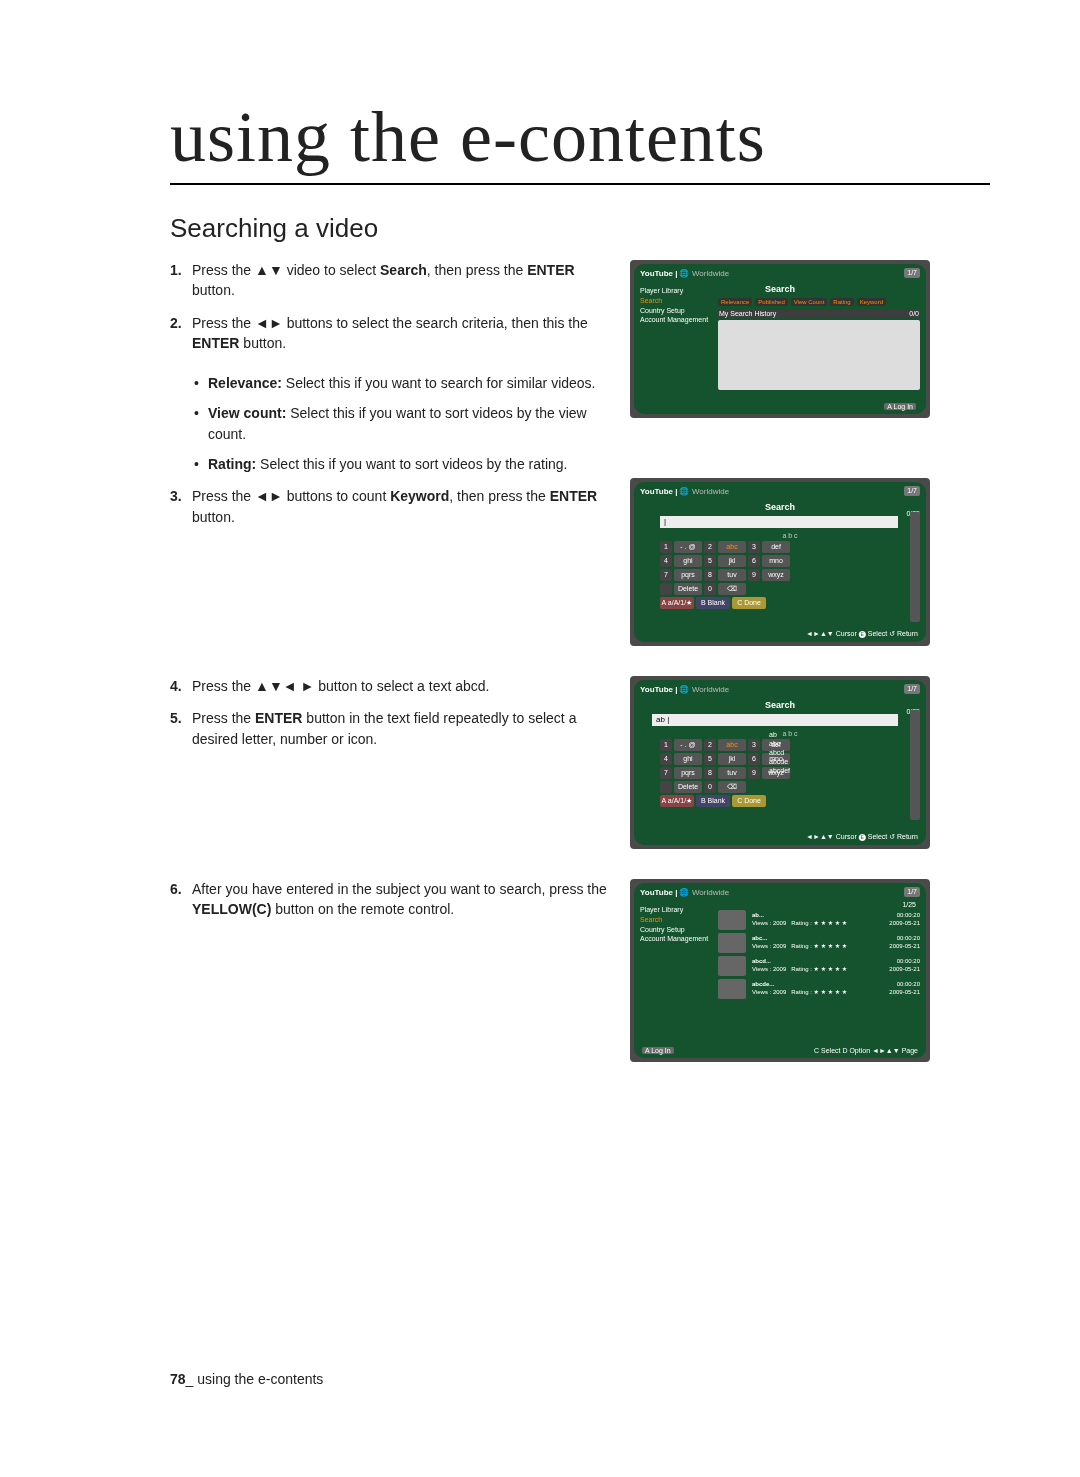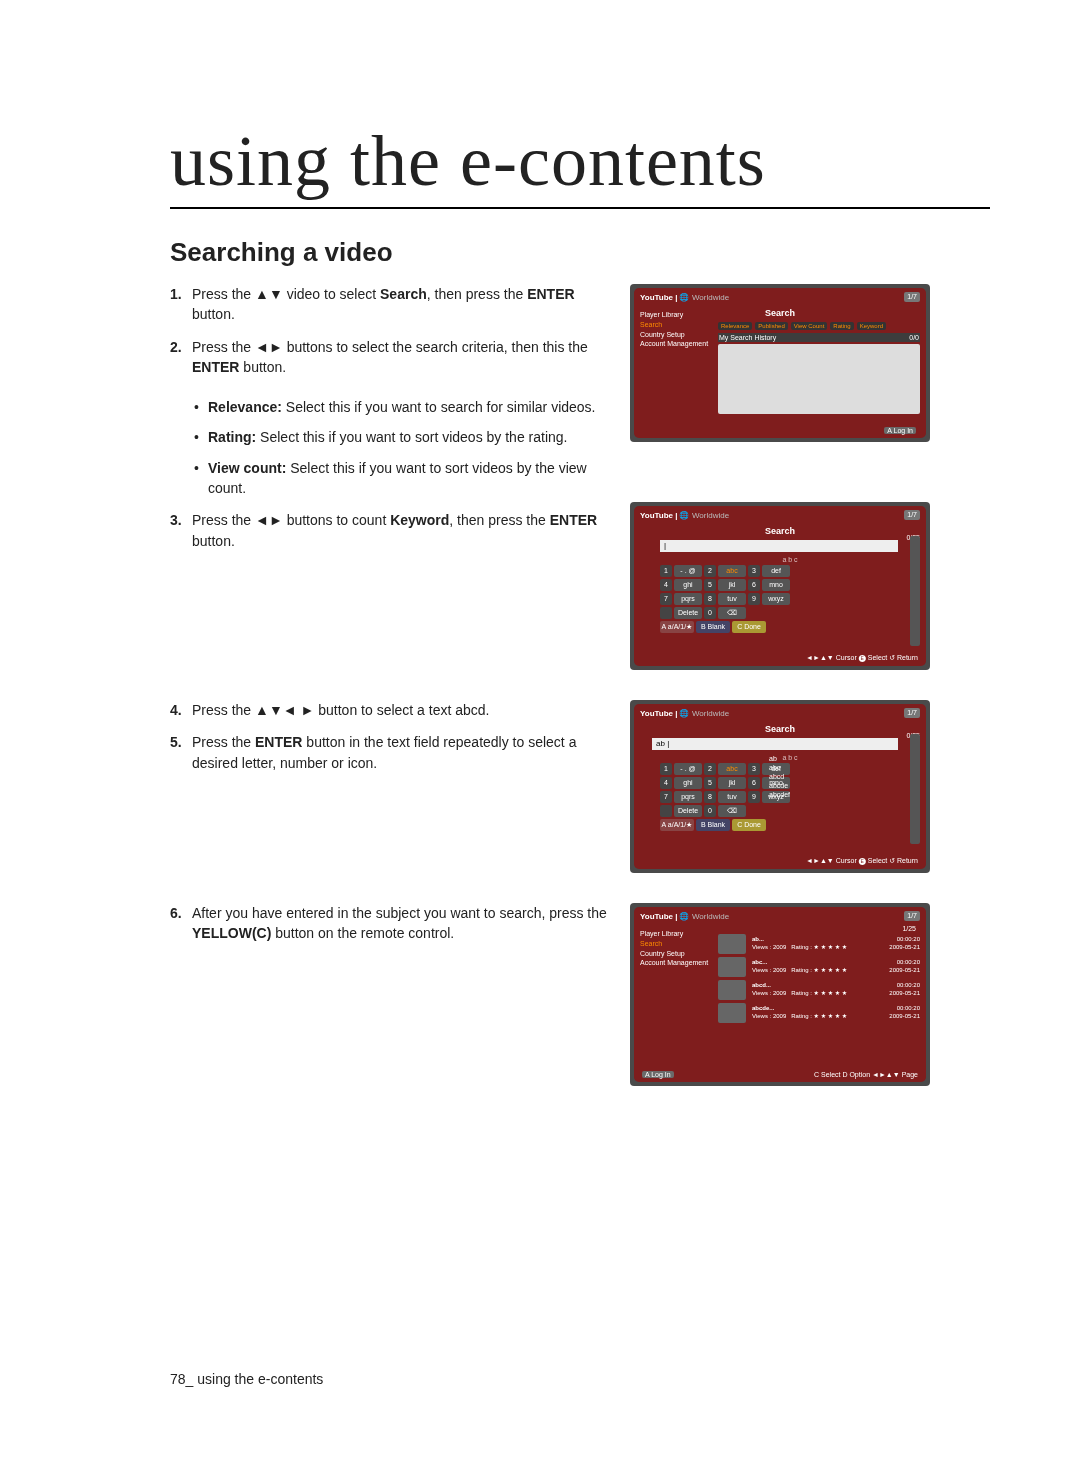--- a/index.html
+++ b/index.html
@@ -1,34 +1,34 @@
 <!DOCTYPE html>
 <html><head>
 <meta charset="utf-8">
 <style>
   * { box-sizing: border-box; margin: 0; padding: 0; }
   html, body { width: 1080px; height: 1477px; background: #fff; }
   body { font-family: Arial, Helvetica, sans-serif; color: #222; }
-  .page { width: 1080px; height: 1477px; position: relative; padding: 120px 90px 0 170px; }
+  .page { width: 1080px; height: 1477px; position: relative; padding: 96px 90px 0 170px; }
   .main-title { font-family: Georgia, "Times New Roman", serif; font-size: 72px; font-weight: 300; letter-spacing: 1px; border-bottom: 2px solid #000; padding-bottom: 4px; margin-bottom: 28px; }
-  .subhead { font-size: 26px; font-weight: bold; margin-bottom: 16px; }
+  .subhead { font-size: 26px; font-weight: normal; margin-bottom: 16px; }
   .row { display: flex; align-items: flex-start; margin-bottom: 20px; }
   .text-col { width: 460px; padding-right: 20px; font-size: 14px; line-height: 1.45; }
   .screenshot-col { width: 300px; }
   ol.steps { list-style: none; counter-reset: none; }
   ol.steps > li { position: relative; padding-left: 22px; margin-bottom: 12px; }
   ol.steps > li > .num { position: absolute; left: 0; top: 0; font-weight: bold; }
   ul.bullets { list-style: none; margin-top: 20px; }
   ul.bullets > li { position: relative; padding-left: 16px; margin-bottom: 10px; }
   ul.bullets > li::before { content: "•"; position: absolute; left: 2px; top: 0; }
   b { font-weight: bold; }
 
   
   .shot { background: #4a4a4a; border-radius: 4px; padding: 4px; margin-bottom: 10px; font-size: 8px; color: #fff; }
-  .shot .inner { background: #7f1d1d; border-radius: 5px; padding: 4px 6px 10px 6px; min-height: 150px; position: relative; }
+  .shot .inner { background: #14532d; border-radius: 10px; padding: 4px 6px 10px 6px; min-height: 150px; position: relative; }
   .shot .topbar { display: flex; justify-content: space-between; align-items: center; font-size: 8px; margin-bottom: 4px; }
   .shot .topbar .brand { color: #fff; }
   .shot .topbar .w { color: #bbb; }
   .shot .badge { display:inline-block; background:#777; border-radius:2px; padding:0 3px; height:10px; line-height:10px; font-size:7px; }
   .shot .title { text-align: center; font-size: 9px; font-weight: bold; margin: 6px 0 4px; }
   .shot .side { position: absolute; left: 6px; top: 22px; font-size: 7px; line-height: 1.4; }
   .shot .side div { white-space: nowrap; }
   .shot .active { color: #ff8c00; }
   .tabs { display: flex; gap: 3px; margin-left: 78px; margin-bottom: 3px; }
   .tabs span { background: #333; border-radius: 2px; padding: 1px 3px; font-size: 6px; }
@@ -56,21 +56,21 @@
   .kbd-bottom { position:absolute; bottom:4px; right:8px; font-size:7px; }
 
   
   .res-head { text-align:right; font-size:7px; margin:2px 4px 2px 78px; }
   .res-row { display:flex; gap:6px; margin-left:78px; margin-bottom:3px; align-items:center; }
   .res-thumb { width:28px; height:20px; background:#666; border-radius:2px; }
   .res-meta { flex:1; display:flex; justify-content:space-between; font-size:6px; line-height:1.3; }
   .res-bottom { position:absolute; bottom:4px; right:8px; font-size:7px; }
 
   .footer { position: absolute; left: 170px; bottom: 90px; font-size: 14px; color: #222; }
-  .footer b { font-weight: normal; }
+  .footer b { font-weight: bold; }
 </style>
 </head>
 <body>
 
 <div class="page">
 
   <h1 class="main-title">using the e-contents</h1>
   <h2 class="subhead">Searching a video</h2>
 
   <div class="row">
@@ -78,22 +78,22 @@
       <ol class="steps">
         <li>
           <span class="num">1.</span>
           <span>Press the </span><span>▲▼</span><span> video to select </span><b>Search</b><span>, then press the </span><b>ENTER</b><span> button.</span>
         </li>
         <li>
           <span class="num">2.</span>
           <span>Press the </span><span>◄►</span><span> buttons to select the search criteria, then this the </span><b>ENTER</b><span> button.</span>
           <ul class="bullets">
             <li><b>Relevance:</b><span> Select this if you want to search for similar videos.</span></li>
+            <li><b>View count:</b><span> Select this if you want to sort videos by the view count.</span></li>
             <li><b>Rating:</b><span> Select this if you want to sort videos by the rating.</span></li>
-            <li><b>View count:</b><span> Select this if you want to sort videos by the view count.</span></li>
           </ul>
         </li>
         <li>
           <span class="num">3.</span>
           <span>Press the </span><span>◄►</span><span> buttons to count </span><b>Keyword</b><span>, then press the </span><b>ENTER</b><span> button.</span>
         </li>
       </ol>
     </div>
 
     <div class="screenshot-col">

